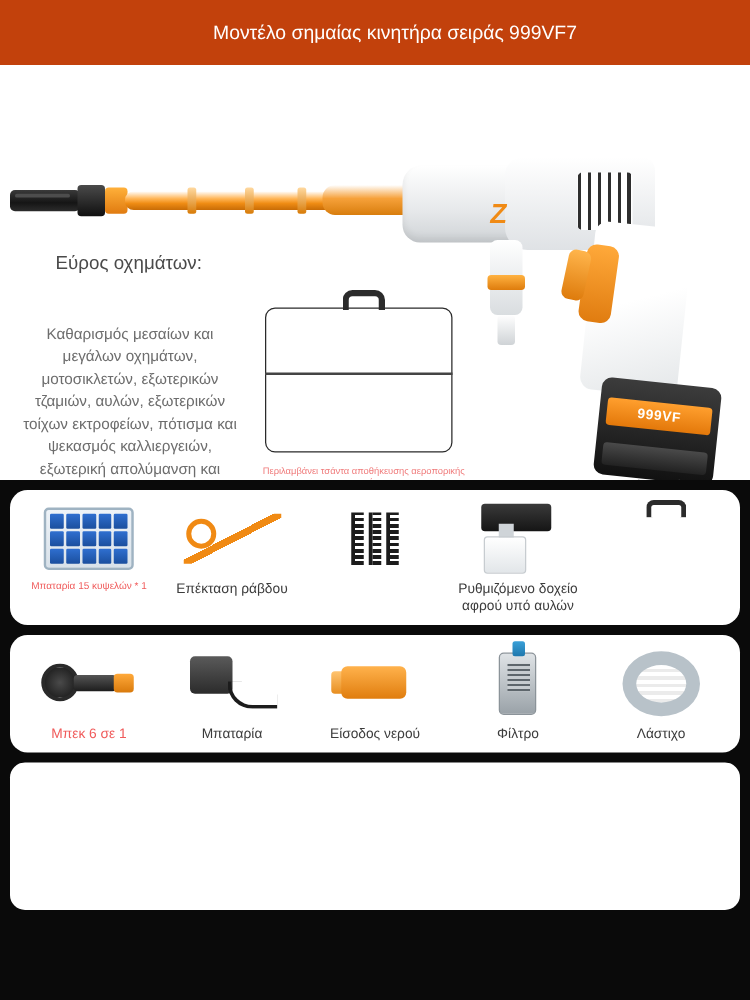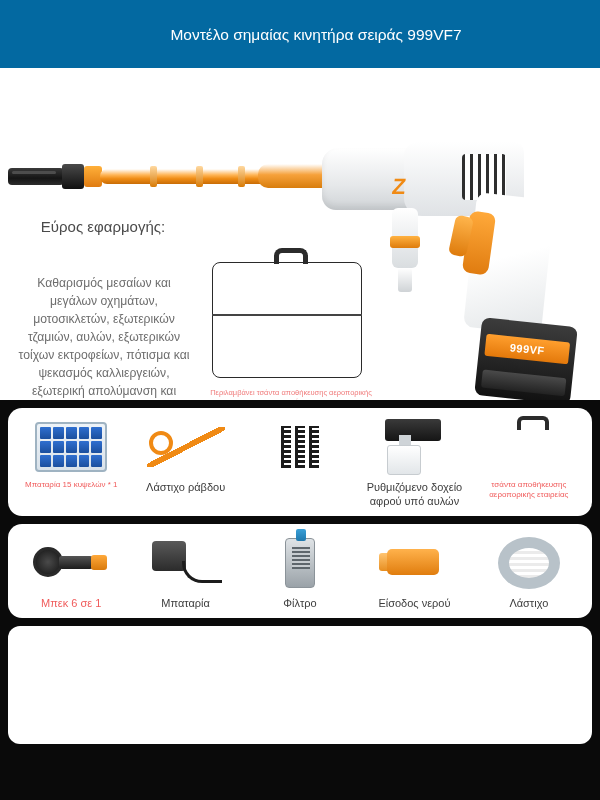--- a/index.html
+++ b/index.html
@@ -12,22 +12,22 @@
   }
   .page {
     position: relative;
     width: 600px; height: 800px;
     background: #0a0a0a;
   }
 
   
   .header {
     position: relative;
-    height: 68px;
-    background: #0369a1;
+    height: 52px;
+    background: #c2410c;
     display: flex;
     align-items: center;
     padding: 0 14px;
   }
   .header-title {
     flex: 1;
     color: #ffffff;
     font-size: 15.5px;
     line-height: 21px;
     text-align: center;
@@ -410,21 +410,21 @@
       <div class="battery">
         <div class="battery-stripe">999VF</div>
         <div class="battery-btm"></div>
       </div>
     </div>
 
     <div class="case-handle"></div>
     <div class="case"></div>
     <div class="case-line"></div>
 
-    <div class="hero-left-title">Εύρος εφαρμογής:</div>
+    <div class="hero-left-title">Εύρος οχημάτων:</div>
     <div class="hero-left-body">Καθαρισμός μεσαίων και μεγάλων οχημάτων, μοτοσικλετών, εξωτερικών τζαμιών, αυλών, εξωτερικών τοίχων εκτροφείων, πότισμα και ψεκασμός καλλιεργειών, εξωτερική απολύμανση και καθαρισμός κατοικίδιων, κ.ά.</div>
     <div class="case-caption">Περιλαμβάνει τσάντα αποθήκευσης αεροπορικής εταιρείας</div>
     <div class="effect-note">(Εικόνα εφέ εμφάνισης)</div>
   </div>
 
   <div class="panels">
 
     <div class="panel">
       <div class="cell">
         <div class="thumb">
@@ -445,21 +445,21 @@
               <i></i>
               <i></i>
             </div>
         </div>
         <div class="cap red small">Μπαταρία 15 κυψελών * 1</div>
       </div>
       <div class="cell">
         <div class="thumb">
             <div class="t-rod"></div>
           </div>
-        <div class="cap">Λάστιχο ράβδου</div>
+        <div class="cap">Επέκταση ράβδου</div>
       </div>
       <div class="cell">
         <div class="thumb">
             <div class="t-brush">
               <i></i>
               <i></i>
               <i></i>
             </div>
           </div>
       </div>
@@ -470,21 +470,20 @@
               <div class="neck"></div>
               <div class="bottle"></div>
             </div>
         </div>
         <div class="cap">Ρυθμιζόμενο δοχείο αφρού υπό αυλών</div>
       </div>
       <div class="cell">
         <div class="thumb">
             <div class="t-case2"></div>
           </div>
-        <div class="cap red small">τσάντα αποθήκευσης αεροπορικής εταιρείας</div>
       </div>
     </div>
 
     <div class="panel">
       <div class="cell">
         <div class="thumb">
           <div class="t-nozzle6">
               <div class="head"></div>
               <div class="bar"></div>
               <div class="tipo"></div>
@@ -496,35 +495,35 @@
         <div class="thumb">
           <div class="t-charger">
               <div class="brick"></div>
               <div class="cord"></div>
             </div>
         </div>
         <div class="cap">Μπαταρία</div>
       </div>
       <div class="cell">
         <div class="thumb">
-            <div class="t-filter"></div>
-          </div>
-        <div class="cap">Φίλτρο</div>
-      </div>
-      <div class="cell">
-        <div class="thumb">
           <div class="t-inlet">
               <div class="ring"></div>
               <div class="body"></div>
             </div>
         </div>
         <div class="cap">Είσοδος νερού</div>
       </div>
       <div class="cell">
         <div class="thumb">
+            <div class="t-filter"></div>
+          </div>
+        <div class="cap">Φίλτρο</div>
+      </div>
+      <div class="cell">
+        <div class="thumb">
             <div class="t-hose"></div>
           </div>
         <div class="cap">Λάστιχο</div>
       </div>
     </div>
 
   </div>
 
   <div class="bottom-block"></div>
 

